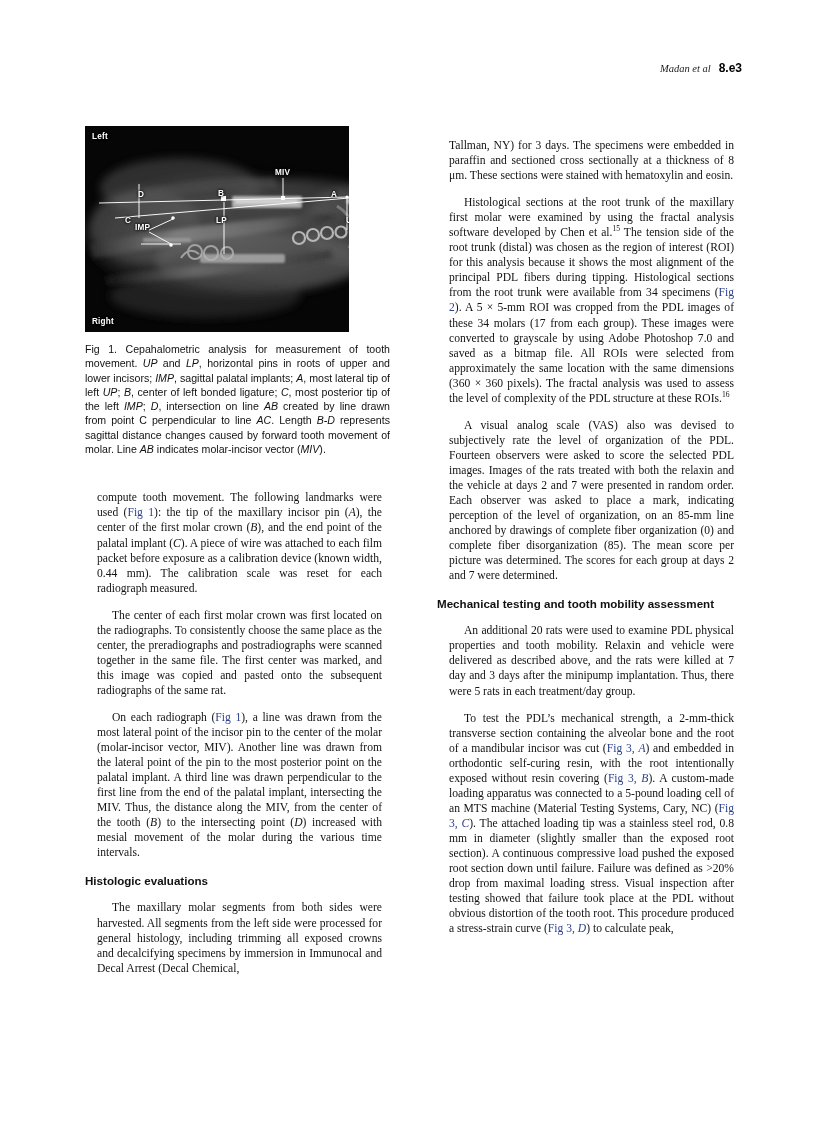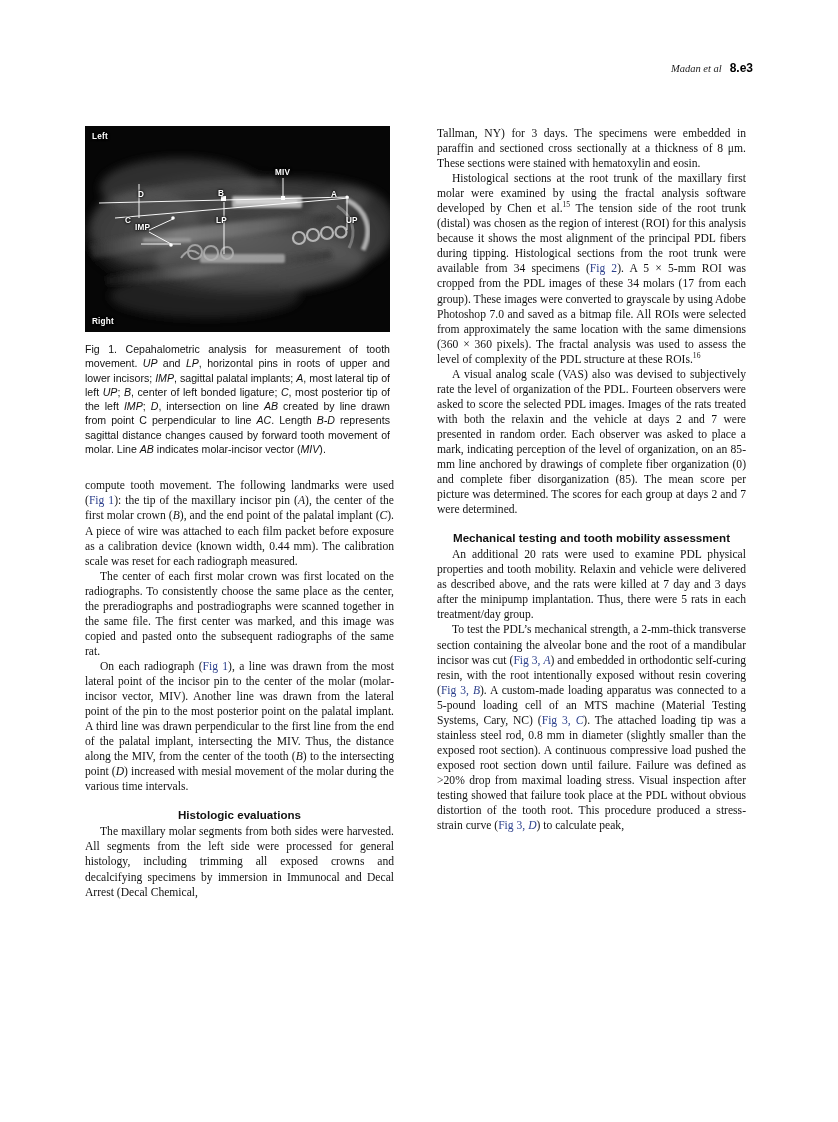--- a/index.html
+++ b/index.html
@@ -8,57 +8,56 @@
     font-family:"Liberation Serif", serif;
     color:#000;
     -webkit-font-smoothing:antialiased;
   }
   .page{position:relative;width:838px;height:1122px;box-sizing:border-box;}
 
   
   .runhead{position:absolute;left:85px;top:58px;width:668px;height:30px;}
   .runhead .left{position:absolute;left:0;top:0;font-style:italic;font-size:10.5px;line-height:13.5px;color:#1b1b1b;white-space:nowrap;}
   .runhead .left .vol{display:block;}
-  .runhead .right{position:absolute;right:0;top:0;white-space:nowrap;}
+  .runhead .right{position:absolute;right:11px;top:0;white-space:nowrap;}
   .runhead .right .auth{font-style:italic;font-size:10.5px;color:#1b1b1b;}
   .runhead .right .pg{font-family:"Liberation Sans", sans-serif;font-weight:bold;font-size:12px;color:#000;margin-left:8px;}
 
   
   .col{position:absolute;top:126px;width:309px;}
   .col-left{left:85px;}
   .col-right{left:437px;}
 
   p.body{
-    margin:0;
+    margin:12px;
     font-size:11.6px;
     line-height:15.05px;
     text-align:justify;
     text-justify:inter-word;
     hyphens:none;
     color:#121212;
   }
   p.body.ind{text-indent:15px;}
   .ital{font-style:italic;}
   .xref{color:#2b3f8c;}
   sup{font-size:7.6px;vertical-align:super;line-height:0;}
 
   h3.sub{
     margin:13px 0 2px 0;
     font-family:"Liberation Sans", sans-serif;
     font-weight:bold;
     font-size:11.6px;
     line-height:15px;
     color:#111;
-    text-align:center;
   }
 
   
   .figure{position:relative;width:305px;margin:0;}
   .radiograph{
-    position:relative;width:305px;height:206px;overflow:hidden;
+    position:relative;width:264px;height:206px;overflow:hidden;
     background:#a21caf;
   }
   .xray-svg{position:absolute;left:0;top:0;width:305px;height:206px;display:block;}
   .fig-lbl{
     position:absolute;
     font-family:"Liberation Sans", sans-serif;
     font-weight:bold;font-size:8.2px;color:#ffffff;
     letter-spacing:.2px;
     text-shadow:0 0 2px #000,0 0 3px #000;
     white-space:nowrap;

